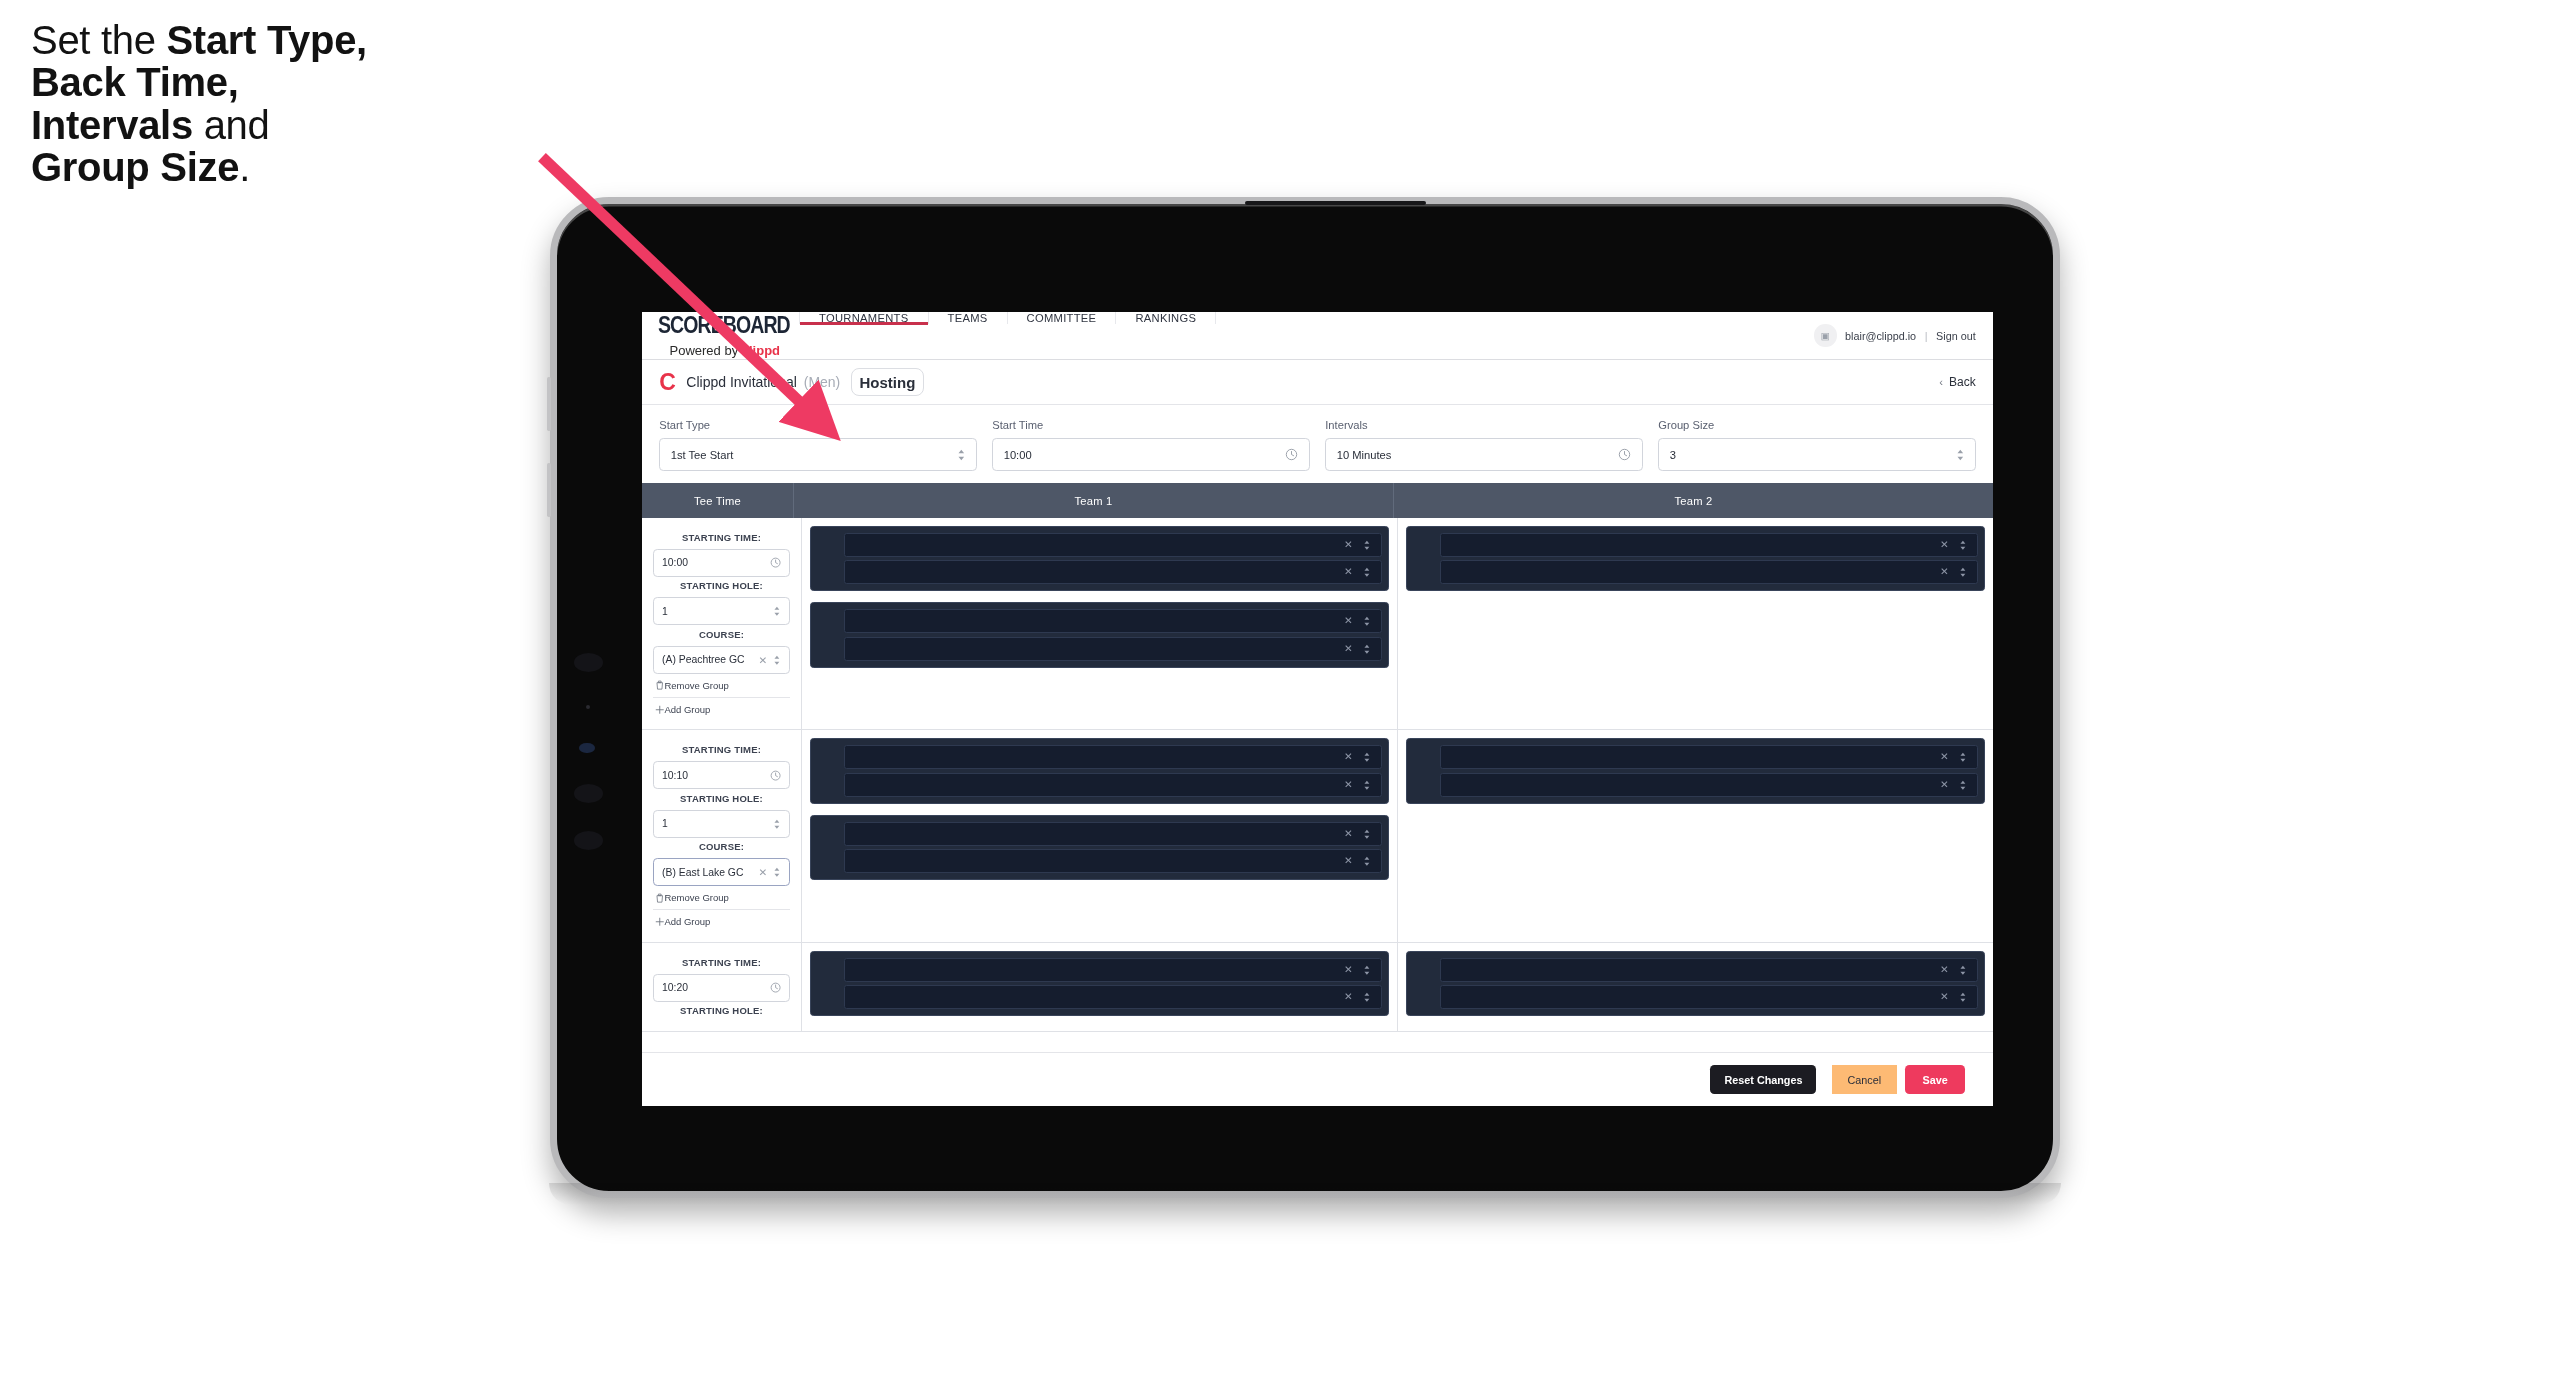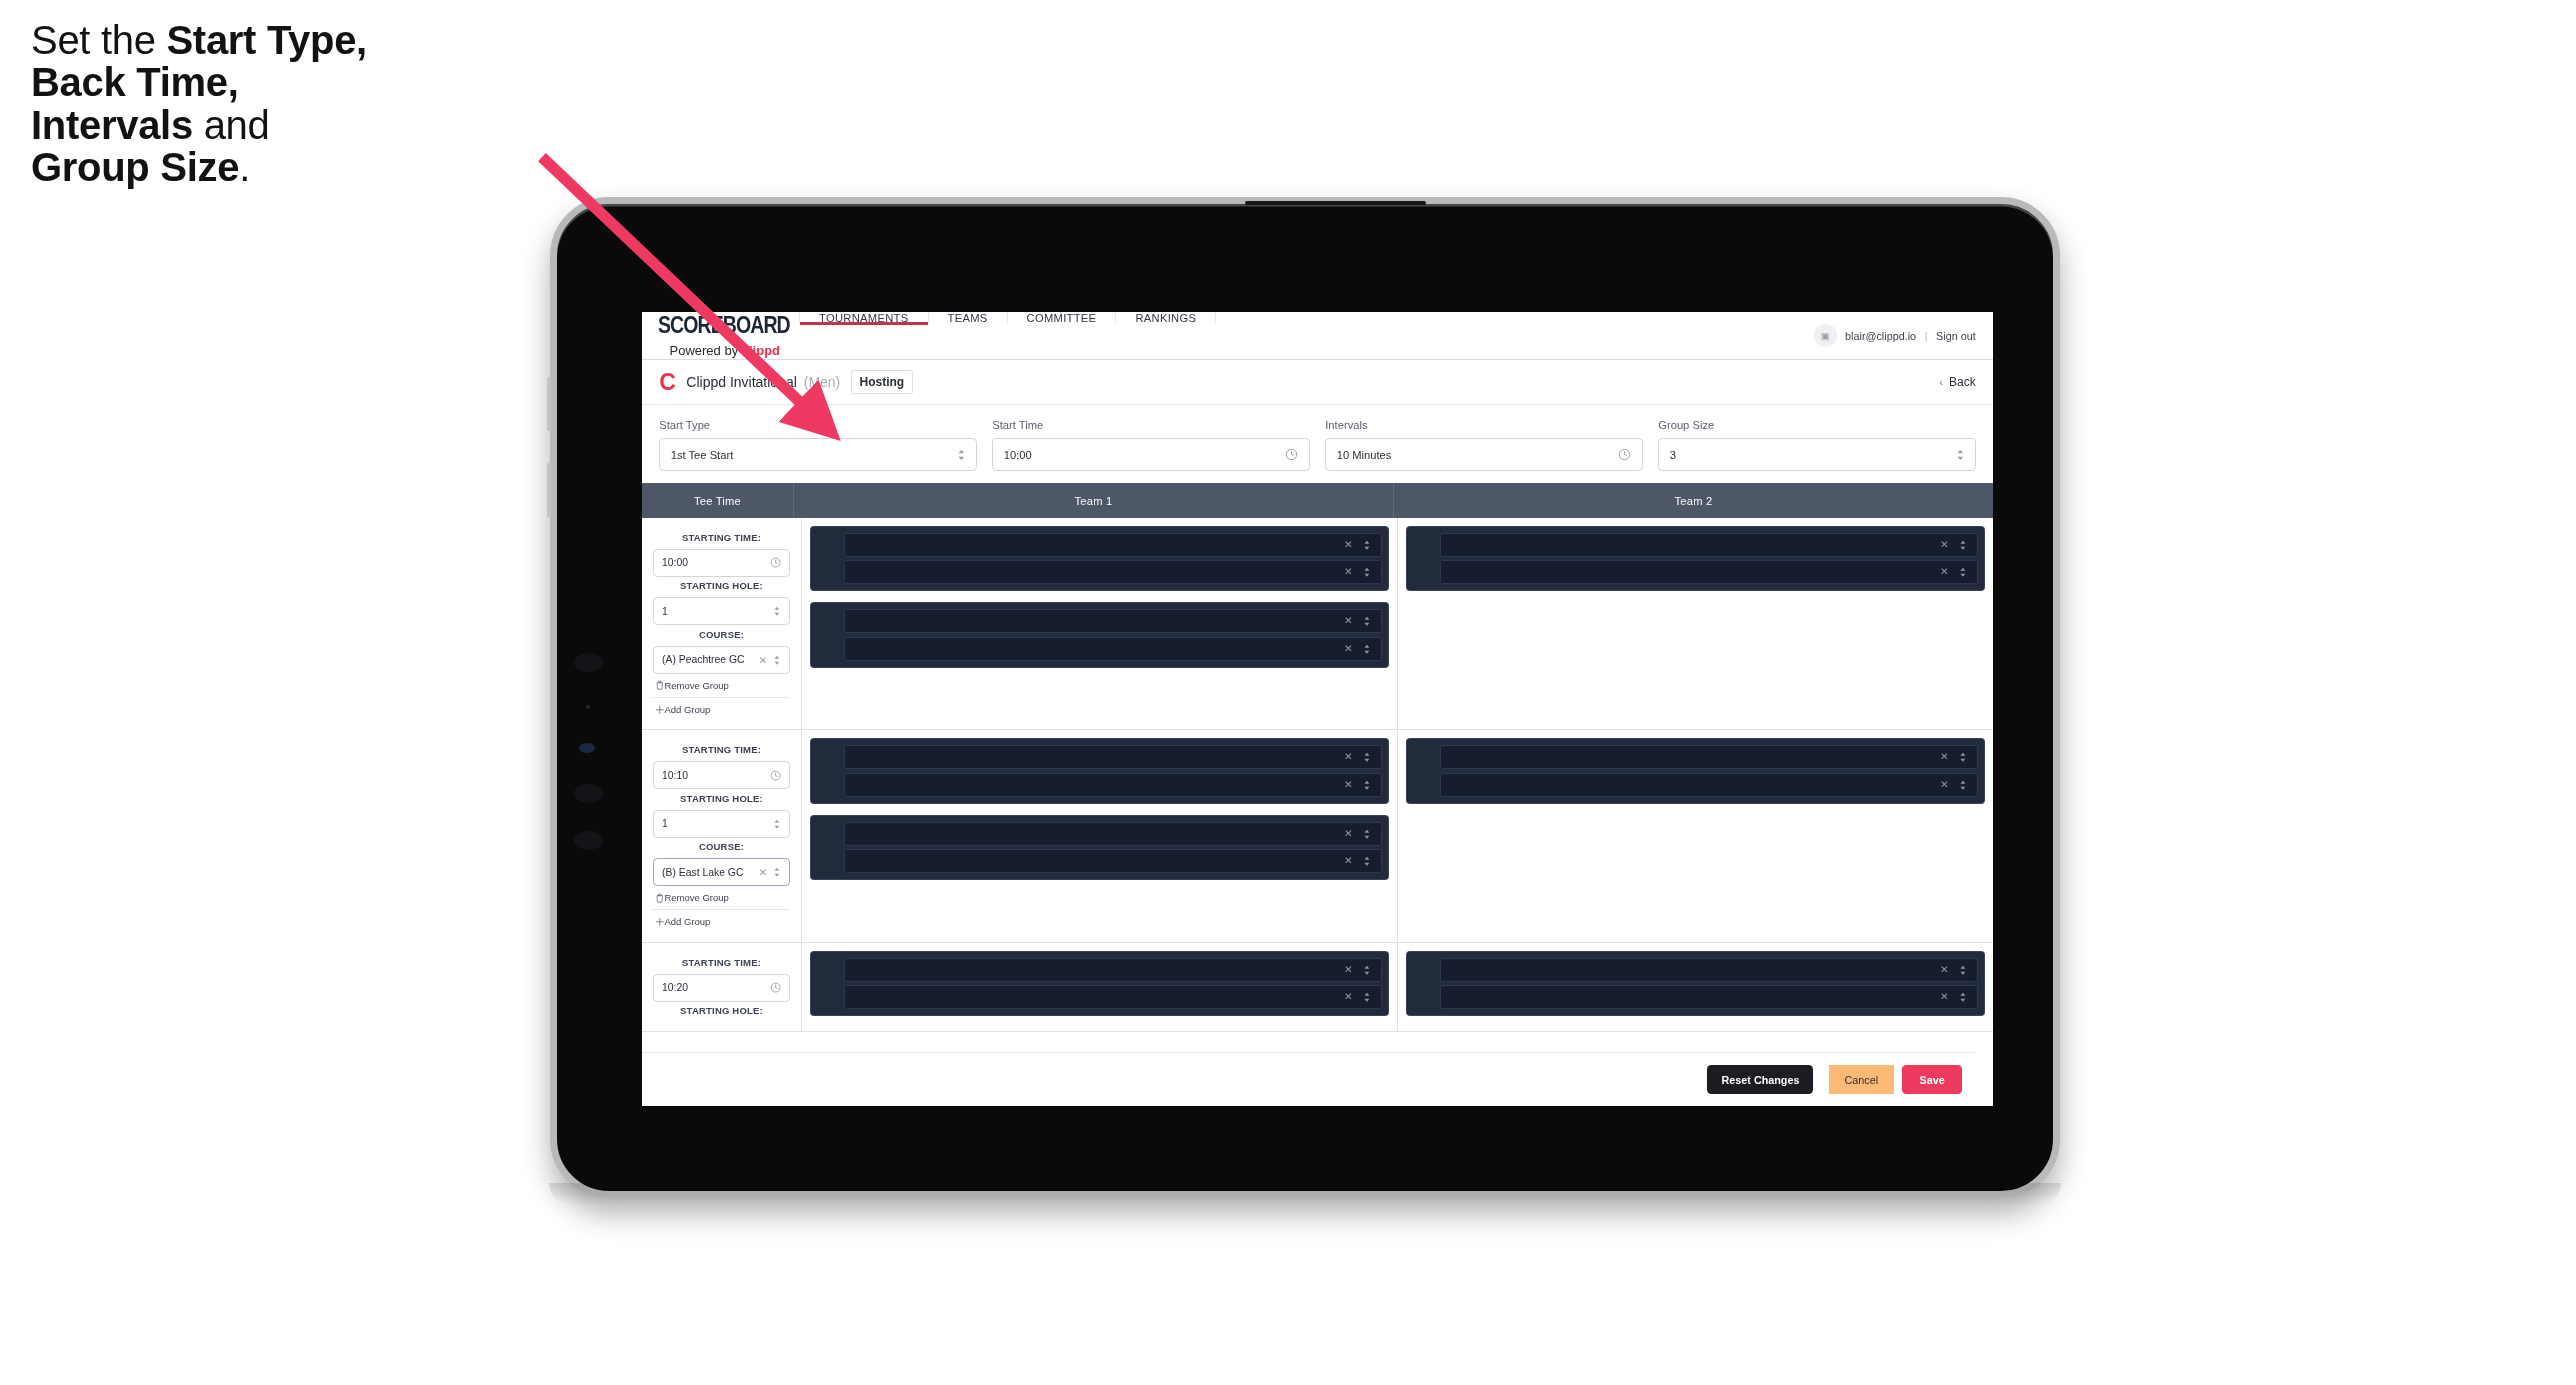--- a/index.html
+++ b/index.html
@@ -89,22 +89,22 @@
 
   
   .crumbbar {
     display:flex; align-items:center; height: 45px; padding: 0 17.3px;
     border-bottom: 0.9px solid #e4e5e9; background:#fff; gap: 10.4px;
   }
   .crumb-c { font-size: 23px; font-weight:700; color:#e8334a; line-height:1; }
   .crumb-title { font-size: 14px; color:#2a2f3a; }
   .crumb-muted { font-size: 14px; color:#a7acb6; margin-left:-3.5px;}
   .badge {
-    border:0.9px solid #dcdee3; border-radius:2px; padding: 4.3px 7.8px;
-    font-size: 12px; font-weight:700; color:#2a2f3a; background:#fff;
+    border:0.9px solid #dcdee3; border-radius:8px; padding: 4.3px 7.8px;
+    font-size: 15px; font-weight:700; color:#2a2f3a; background:#fff;
   }
   .backbtn { margin-left:auto; display:flex; align-items:center; gap:6px; font-size:12px; color:#2a2f3a; }
   .chev-l { font-size: 11.2px; color:#767b86; }
 
   
   .controls { display:flex; gap: 15.5px; padding: 14px 17.3px 12px 17.3px; background:#fff; }
   .ctrl { flex:1; }
   .ctrl-label { font-size: 11.2px; color:#5a6070; margin-bottom: 7px; }
   .ctrl-input {
     height: 33px; border:0.9px solid #d2d5dc; border-radius:4.3px; background:#fff;
@@ -159,23 +159,23 @@
   }
   .prow {
     height: 24px; background:#151d2e; border:0.9px solid #2e3950; border-radius:2.6px;
     display:flex; align-items:center; justify-content:flex-end; gap: 10.4px; padding-right: 10.4px;
   }
   .prow .x { color:#8d95a6; font-size: 10.4px; line-height:1; }
   .prow .cv { color:#8d95a6; display:flex; }
 
   
   .footer {
-    position:absolute; left:0; right:18px; bottom:0; height: 54px;
+    position:absolute; left:0; right:0; bottom:0; height: 54px;
     background:#fff; border-top: 0.9px solid #e4e5e9;
-    display:flex; align-items:center; justify-content:flex-end; gap: 0; padding-right: 13px;
+    display:flex; align-items:center; justify-content:flex-end; gap: 0; padding-right: 28px;
   }
   .btn-reset {
     background:#1c1c22; color:#fff; font-size: 10.8px; font-weight:700;
     padding: 8.6px 14px; border-radius:4.3px; border:none;
   }
   .btn-cancel {
     background:#fdba74; color:#2a2f3a; font-size: 10.8px; padding: 8.6px 15.5px;
     border:none; margin-left: 15.5px; margin-right: 8.6px;
   }
   .btn-save {

